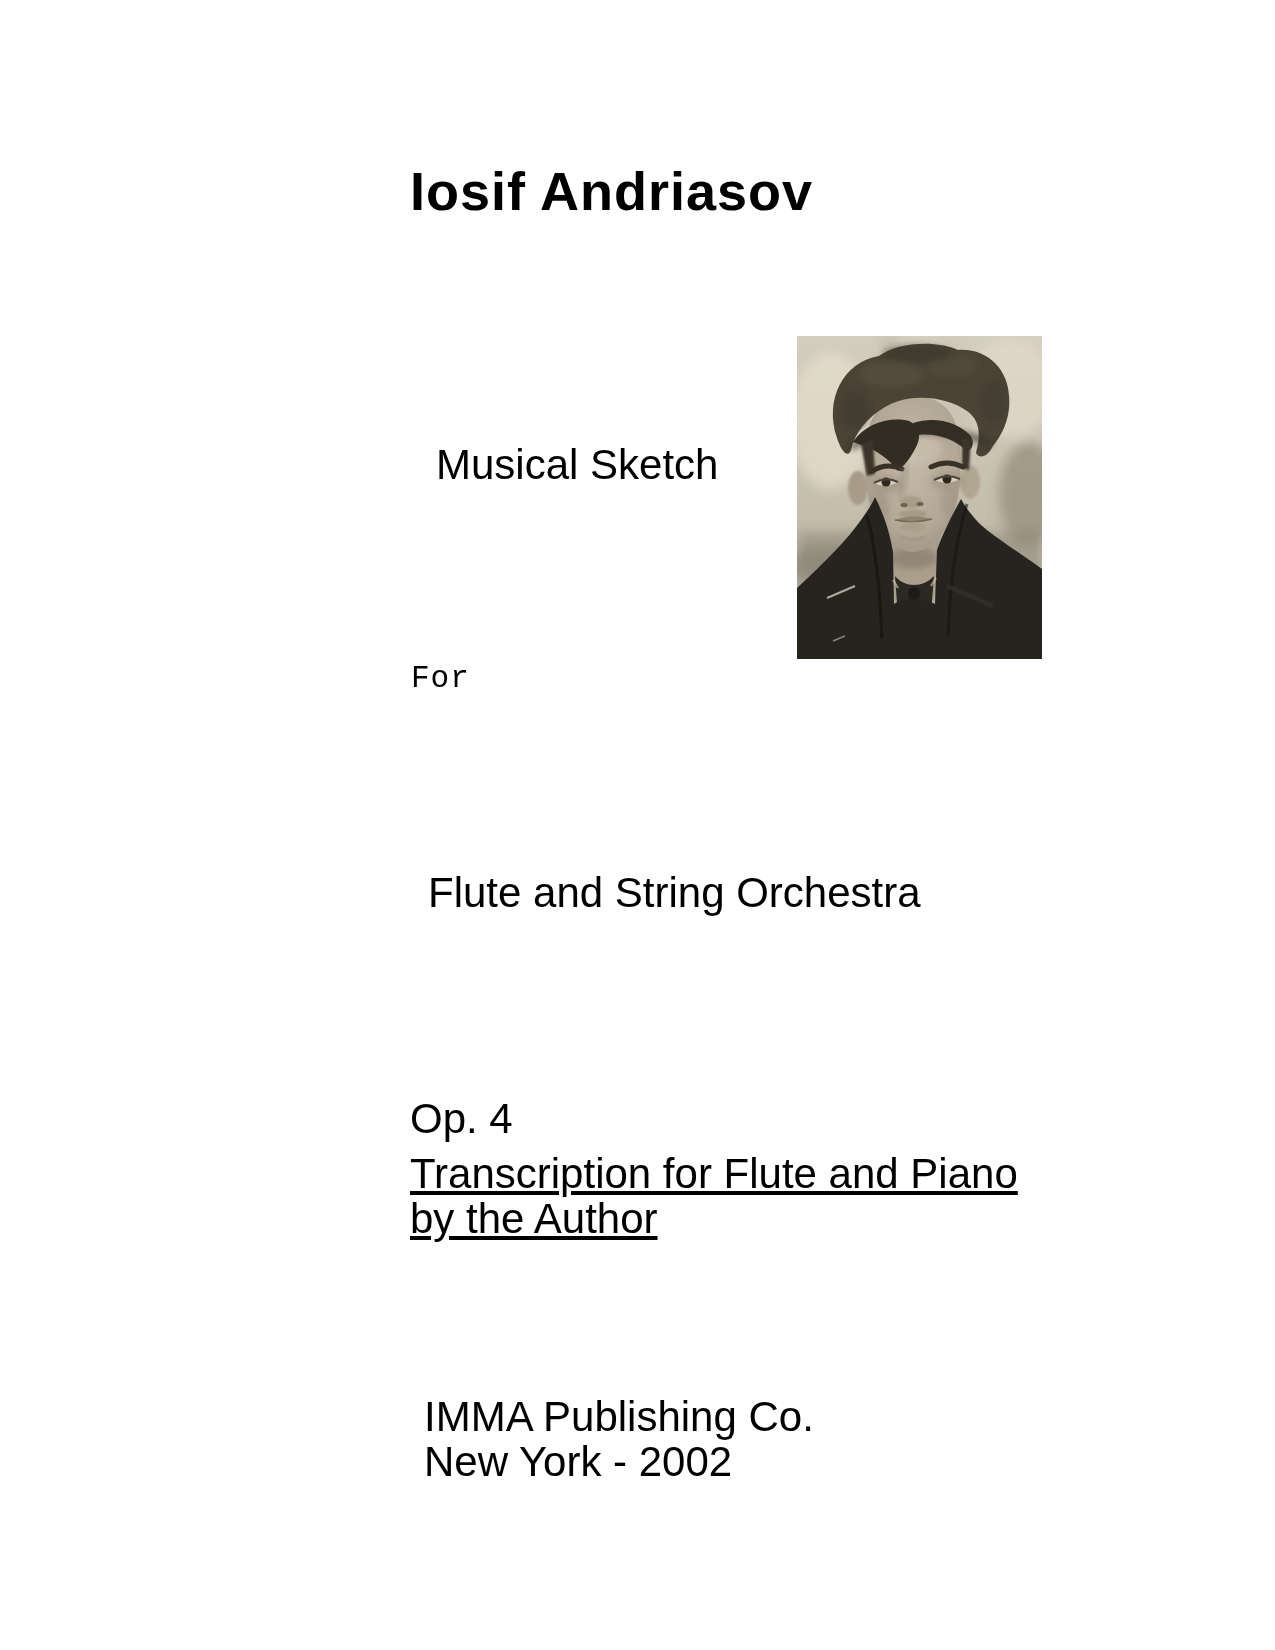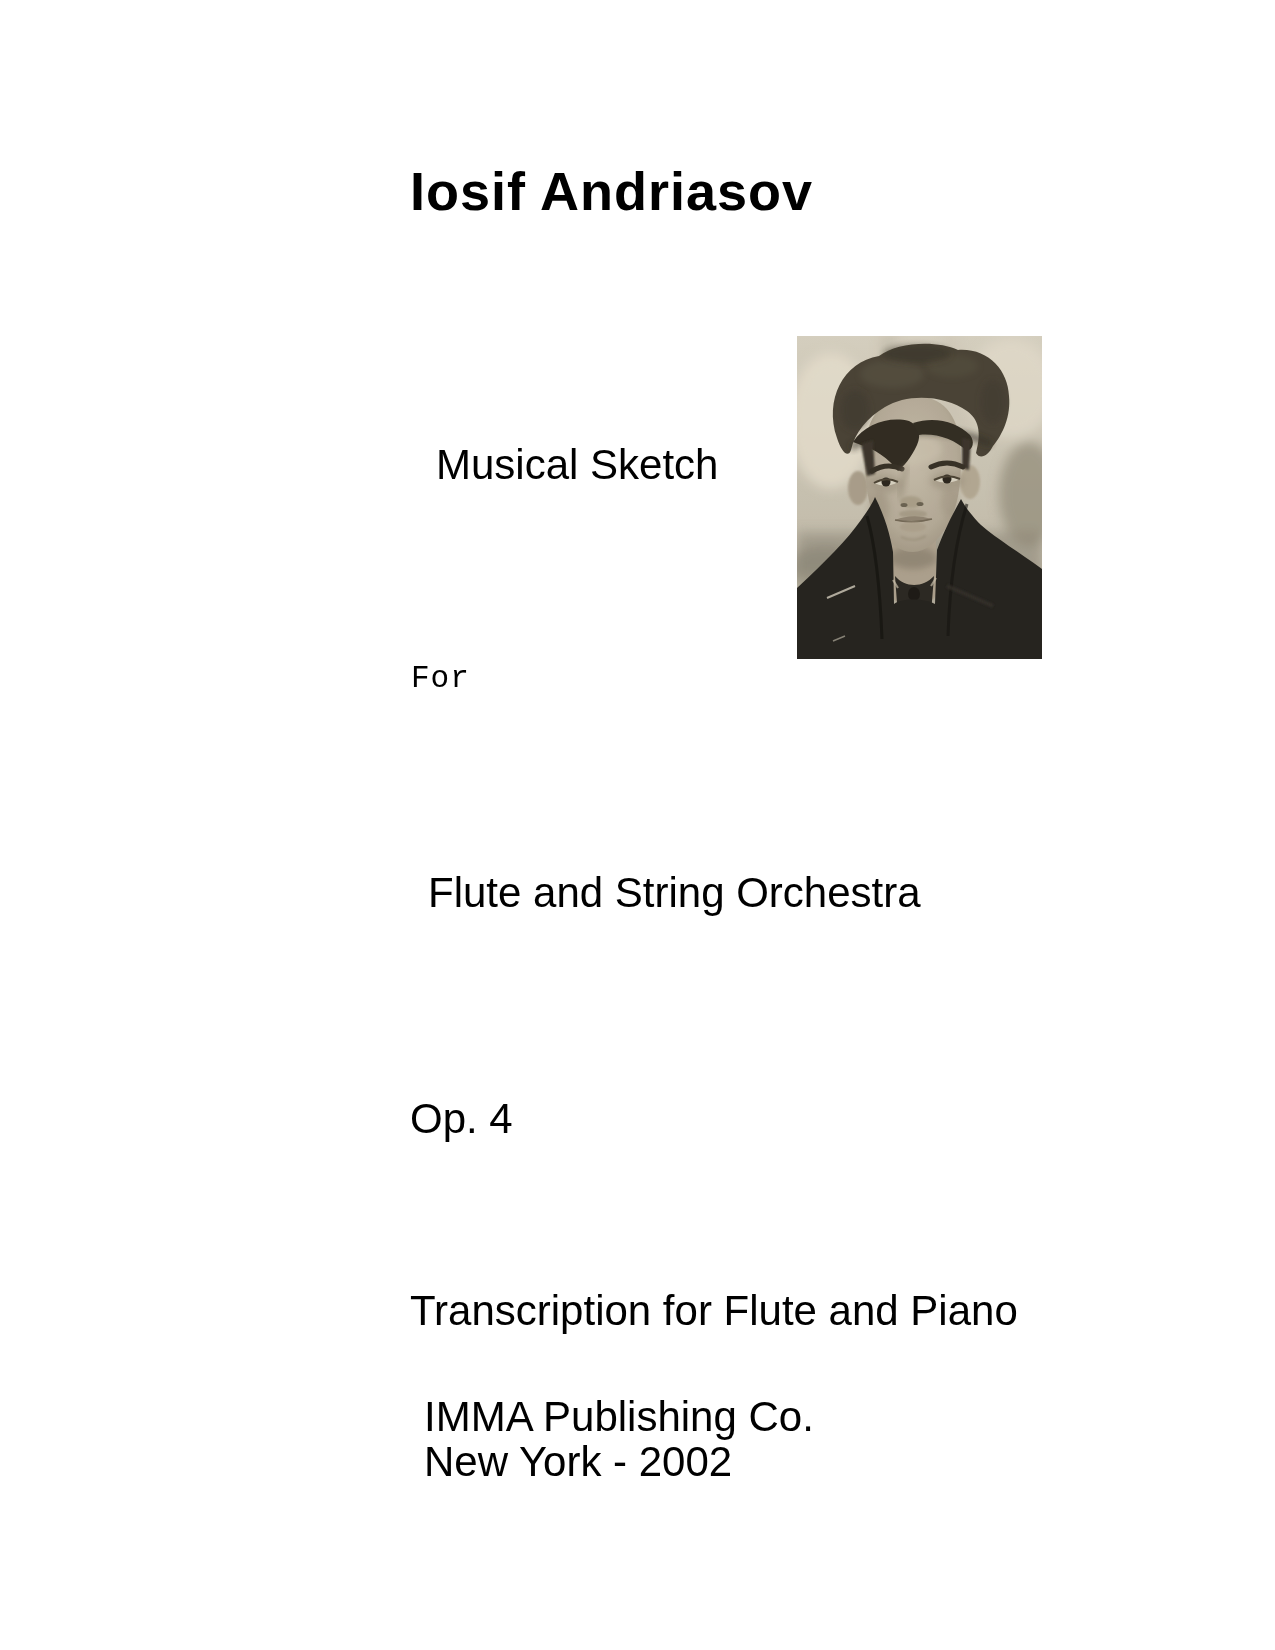--- a/index.html
+++ b/index.html
@@ -43,23 +43,24 @@
     left: 410px; top: 869px;
     font-size: 42px;
     margin-left: 18px;
   }
   .opus {
     left: 410px; top: 1051px;
     font-size: 42px;
     margin-top: 44px;
   }
   .transcription {
-    left: 410px; top: 1288px;
+    left: 410px; top: 1151px;
     font-size: 42px;
     line-height: 45px;
+    text-decoration: underline;
   }
   .publisher {
     left: 424px; top: 1394px;
     font-size: 42px;
     line-height: 45px;
   }
 </style>
 </head>
 <body>
 
@@ -180,20 +181,21 @@
   <div class="abs work-title">Musical Sketch</div>
 
   <div class="abs for-label">For</div>
 
   <div class="abs instrumentation">Flute and String Orchestra</div>
 
   <div class="abs opus">Op. 4</div>
 
   <div class="abs transcription">
     <div>Transcription for Flute and Piano</div>
+    <div>by the Author</div>
   </div>
 
   <div class="abs publisher">
     <div>IMMA Publishing Co.</div>
     <div>New York - 2002</div>
   </div>
 
 </div>
 
 </body></html>

